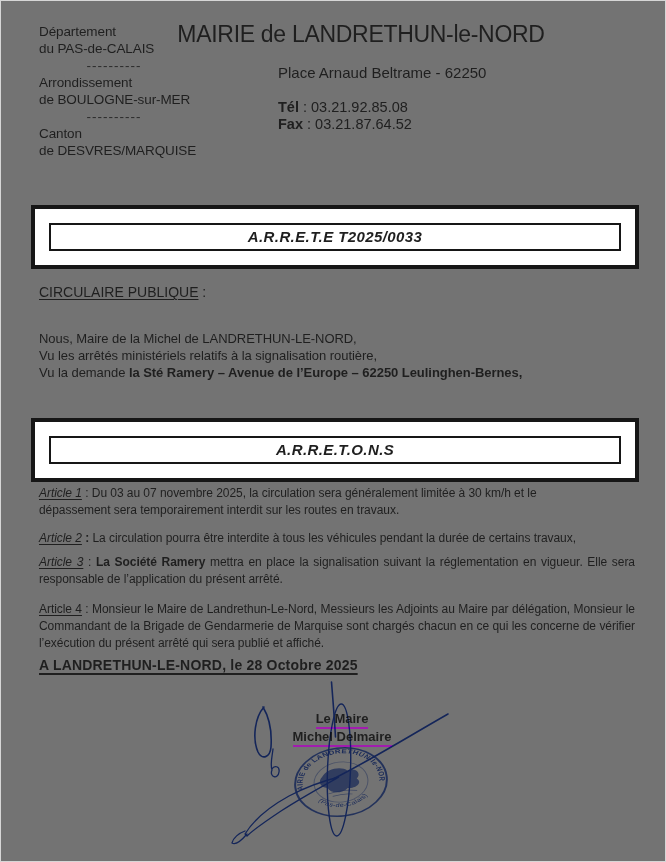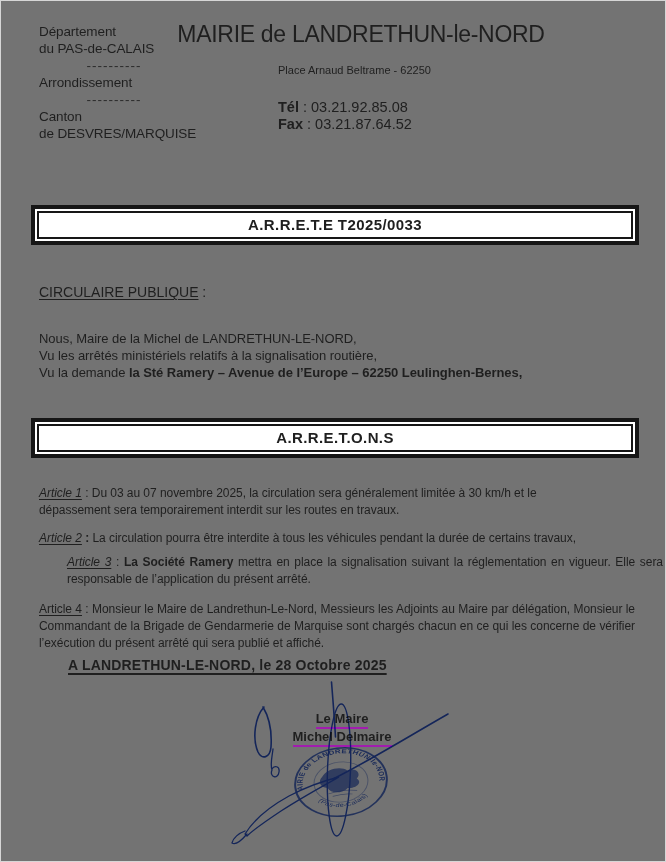--- a/index.html
+++ b/index.html
@@ -7,65 +7,66 @@
     position:relative; width:666px; height:862px; background:#737373;
     font-family:"Liberation Sans", sans-serif; color:#1f1f1f;
     border:1px solid #d6d6d6; box-sizing:border-box; overflow:hidden;
   }
   
   .hdr-left{position:absolute; left:38px; top:22px; width:170px;
     font-size:13.5px; line-height:17px; letter-spacing:-0.1px;}
   .hdr-left .sep{text-align:center; width:150px; letter-spacing:1px; color:#2a2a2a;}
   .hdr-title{position:absolute; left:170px; top:20px; width:380px; text-align:center;
     font-size:23px; letter-spacing:-0.3px; white-space:nowrap;}
-  .hdr-address{position:absolute; left:277px; top:63px; font-size:11px;}
+  .hdr-address{position:absolute; left:277px; top:63px; font-size:15px;}
   .hdr-tel{position:absolute; left:277px; top:98px; font-size:14.5px;}
   .hdr-fax{position:absolute; left:277px; top:115px; font-size:14.5px;}
   .blabel{font-weight:bold;}
   
   .framed{position:absolute; left:30px; width:608px; box-sizing:border-box;
-    border:4px solid #161616; padding:2px; background:#fff;}
+    border:4px solid #161616; padding:14px; background:#fff;font-style:italic;}
   .framed .inner{border:2px solid #161616; text-align:center; font-weight:bold;
     font-size:15px; letter-spacing:0.4px; padding:3px 0 4px 0;}
   .box-arrete{top:204px;}
   .box-arretons{top:417px;}
   
   .subject{position:absolute; left:38px; top:283px; font-size:14px;}
   .u{text-decoration:underline; text-decoration-thickness:1.3px; text-underline-offset:2px;}
   .recitals{position:absolute; left:38px; top:330px; width:604px;
     font-size:13px; line-height:16.8px; letter-spacing:-0.05px;}
   .article{position:absolute; left:38px; font-size:12px; line-height:17px;
     letter-spacing:-0.05px;}
   .a1{top:472px; width:555px;}
   .a2{top:517px; width:600px;}
-  .a3{top:541px; width:596px; text-align:justify;margin-left:28px;}
+  .a3{top:541px; width:596px; text-align:justify;}
   .a4{top:588px; width:596px; text-align:justify;}
   .art-label{text-decoration:underline; text-decoration-thickness:1.2px; text-underline-offset:2px;}
   .it{font-style:italic;}
   .b{font-weight:bold;}
   .dateline{position:absolute; left:38px; top:656px; font-size:14px; font-weight:bold;
     text-decoration:underline; text-decoration-thickness:1.6px; text-underline-offset:3px;
-    letter-spacing:0.2px;margin-left:29px;}
+    letter-spacing:0.2px;}
   
   .sig-text{position:absolute; left:278px; top:710px; width:126px; text-align:center;
     font-size:13px; line-height:16px; font-weight:bold; z-index:2;}
   .sig-text span{display:inline-block; border-bottom:2px solid #a21caf; padding-bottom:0px;}
   .sig-svg{position:absolute; left:0; top:0; z-index:3; pointer-events:none;
     mix-blend-mode:multiply;}
 </style>
 </head>
 <body>
 
 <div class="page">
 
   <div class="hdr-left">
     <div>Département</div>
     <div>du PAS-de-CALAIS</div>
     <div class="sep">----------</div>
     <div>Arrondissement</div>
+    <div>de BOULOGNE-sur-MER</div>
     <div class="sep">----------</div>
     <div>Canton</div>
     <div>de DESVRES/MARQUISE</div>
   </div>
 
   <div class="hdr-title">MAIRIE de LANDRETHUN-le-NORD</div>
   <div class="hdr-address">Place Arnaud Beltrame - 62250</div>
   <div class="hdr-tel"><span class="blabel">Tél</span><span> : 03.21.92.85.08</span></div>
   <div class="hdr-fax"><span class="blabel">Fax</span><span> : 03.21.87.64.52</span></div>
 

